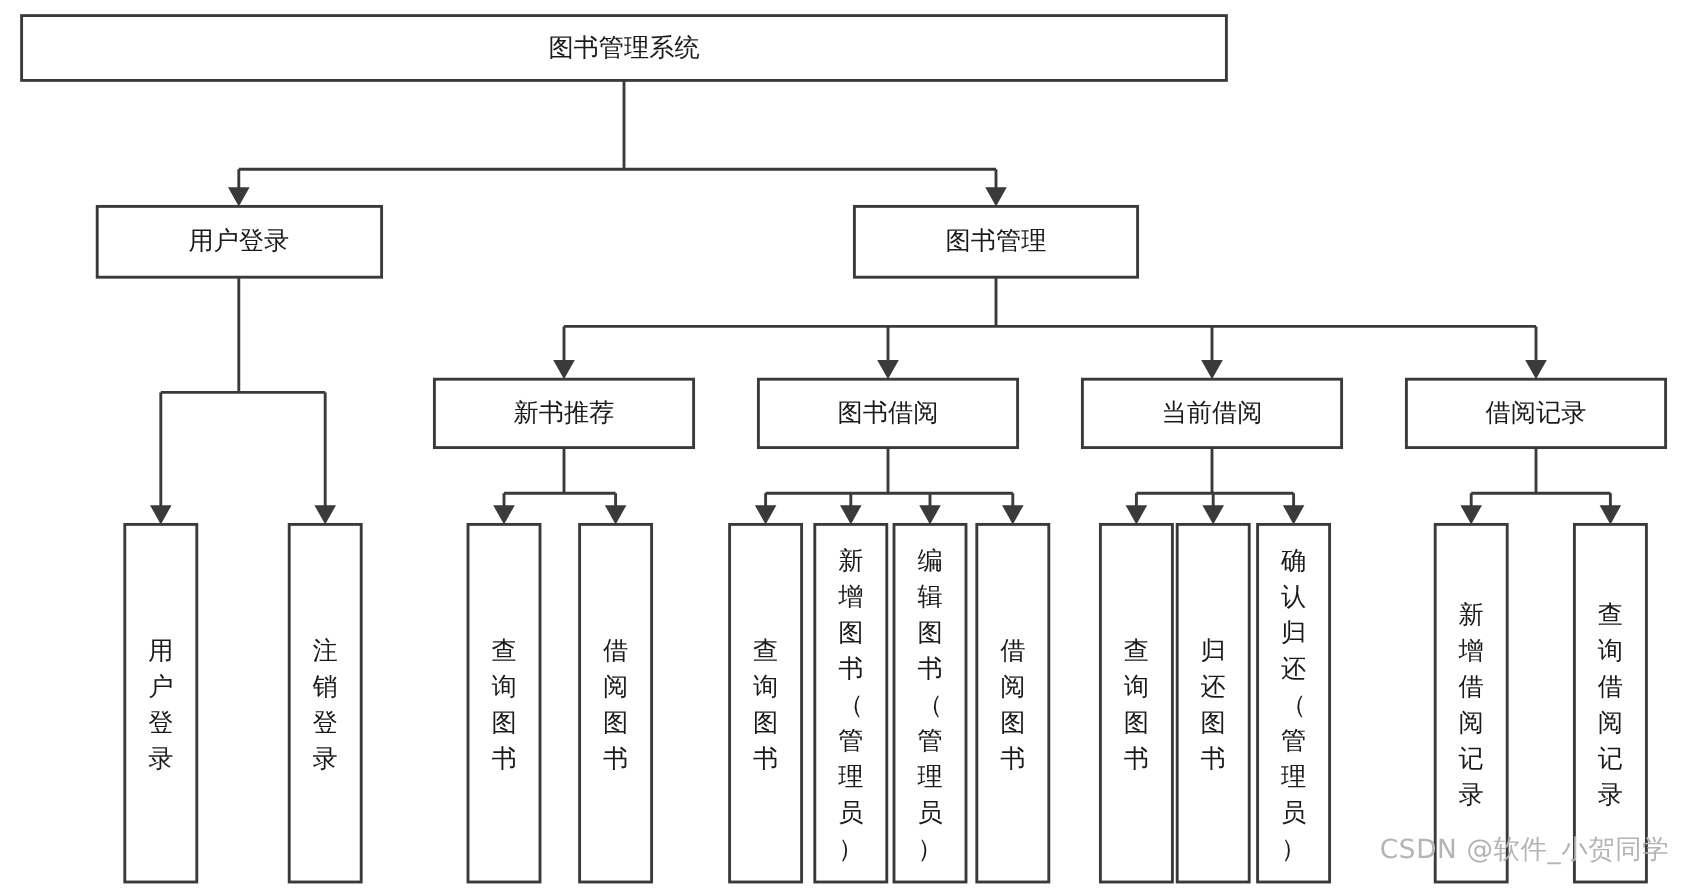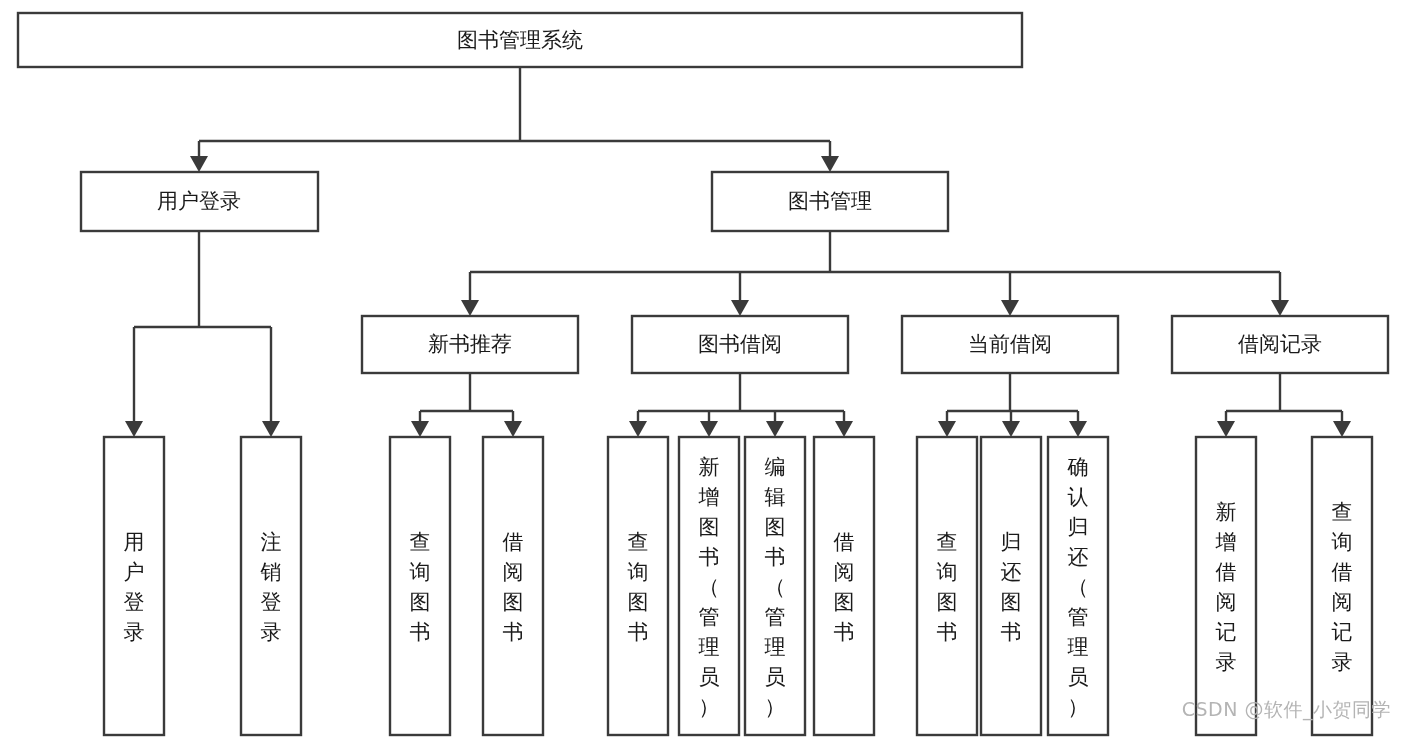--- a/index.html
+++ b/index.html
@@ -52,21 +52,21 @@
     fill: #1a1a1a;
     font-family: "DejaVu Sans", "Liberation Sans", sans-serif;
     font-size: 21px;
     text-anchor: middle;
   }
   .watermark {
     position: absolute;
     right: 14px;
     bottom: 6px;
     font-family: "DejaVu Sans", "Liberation Sans", sans-serif;
-    font-size: 19px;
+    font-size: 22px;
     color: #b4b4b4;
     letter-spacing: 0.5px;
     white-space: nowrap;
     user-select: none;
   }
 </style>
 </head>
 <body>
 
 <div id="diagram-root">

